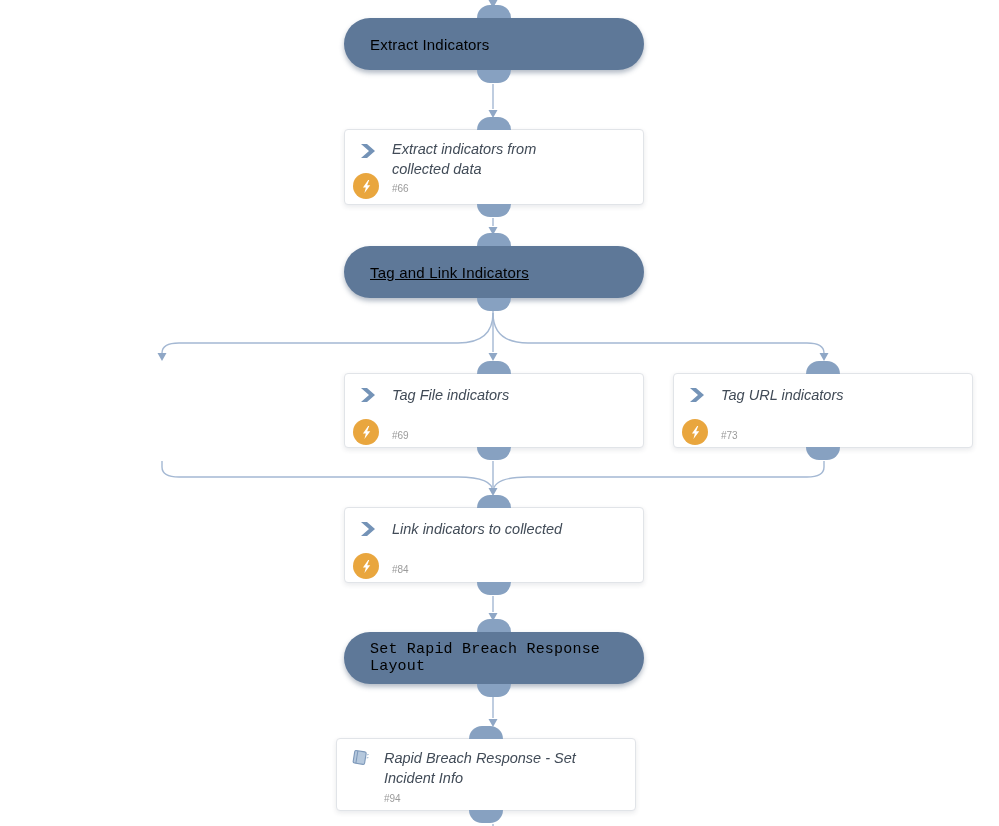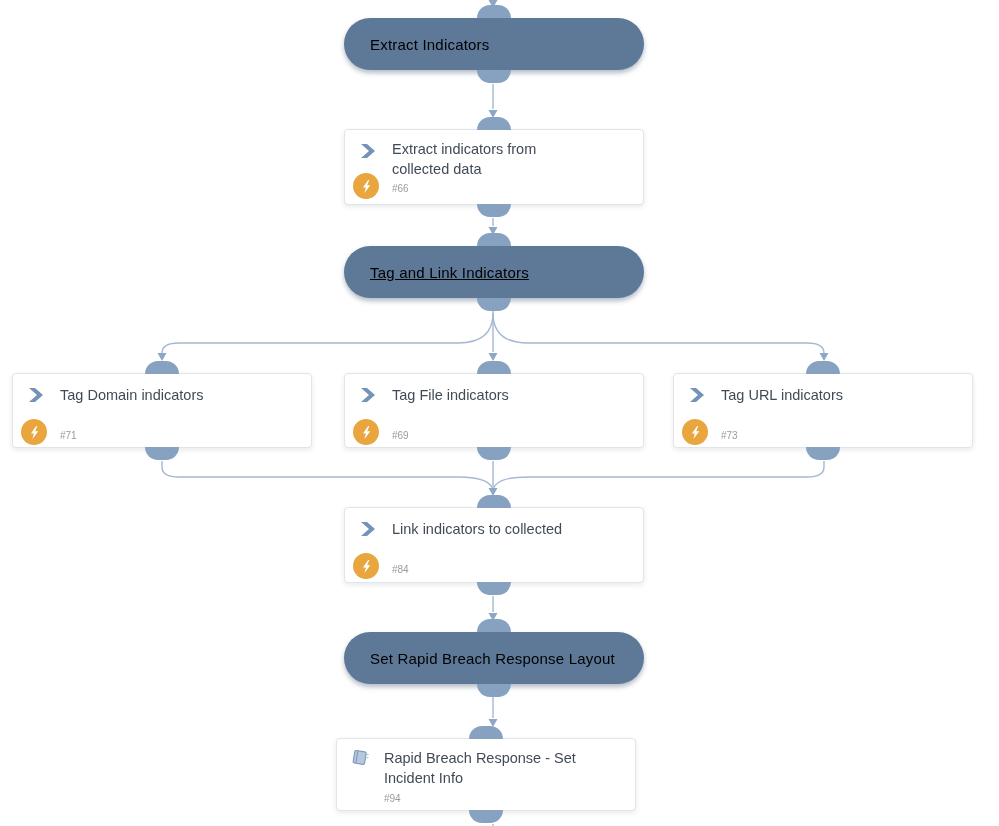--- a/index.html
+++ b/index.html
@@ -83,20 +83,21 @@
   }
   .task-book svg { width: 21px; height: 21px; display:block; }
   .task-title {
     position: absolute;
     left: 47px; top: 9px;
     width: 230px;
     color: #414b57;
     font-size: 14.5px;
     line-height: 20px;
     white-space: pre-line;
+    font-style: italic;
   }
   .task-badge {
     position: absolute;
     left: 8px; top: 43px;
     width: 26px; height: 26px;
     border-radius: 50%;
     background: #e9a63e;
     display:flex; align-items:center; justify-content:center;
   }
   .task-badge svg { width: 15px; height: 15px; display:block; }
@@ -171,36 +172,20 @@
     </span>
     <div class="task-id">#66</div>
   </div>
 
   <div class="section-pill" style="left:344px; top:246px;text-decoration:underline;">
     <div class="conn conn-in"></div>
     <div class="conn conn-out"></div>
     <span class="section-label">Tag and Link Indicators</span>
   </div>
 
-  <div class="task-card short" style="left:12px; top:373px; height:75px;">
-    <div class="conn conn-in"></div>
-    <div class="conn conn-out"></div>
-    <span class="task-chevron">
-      <svg viewBox="0 0 18 18">
-          <path d="M2 2 H8 L16 9 L8 16 H2 L10 9 Z"></path>
-        </svg>
-    </span>
-    <div class="task-title">Tag Domain indicators</div>
-    <span class="task-badge">
-      <svg viewBox="0 0 16 16">
-          <path d="M9.8 1 L4.2 9 H7.3 L5.8 15 L12 6.6 H8.7 L10.9 1 Z" fill="#ffffff"></path>
-        </svg>
-    </span>
-    <div class="task-id">#71</div>
-  </div>
 
   <div class="task-card short" style="left:344px; top:373px; height:75px;">
     <div class="conn conn-in"></div>
     <div class="conn conn-out"></div>
     <span class="task-chevron">
       <svg viewBox="0 0 18 18">
           <path d="M2 2 H8 L16 9 L8 16 H2 L10 9 Z"></path>
         </svg>
     </span>
     <div class="task-title">Tag File indicators</div>
@@ -239,21 +224,21 @@
     </span>
     <div class="task-title">Link indicators to collected</div>
     <span class="task-badge">
       <svg viewBox="0 0 16 16">
           <path d="M9.8 1 L4.2 9 H7.3 L5.8 15 L12 6.6 H8.7 L10.9 1 Z" fill="#ffffff"></path>
         </svg>
     </span>
     <div class="task-id">#84</div>
   </div>
 
-  <div class="section-pill" style="left:344px; top:632px;">
+  <div class="section-pill" style="left:344px; top:632px;font-family:Liberation Mono, monospace;">
     <div class="conn conn-in"></div>
     <div class="conn conn-out"></div>
     <span class="section-label">Set Rapid Breach Response Layout</span>
   </div>
 
   <div class="task-card subplaybook" style="left:336px; top:738px; height:73px;">
     <div class="conn conn-in"></div>
     <div class="conn conn-out"></div>
     <span class="task-book">
       <svg viewBox="0 0 20 20">

